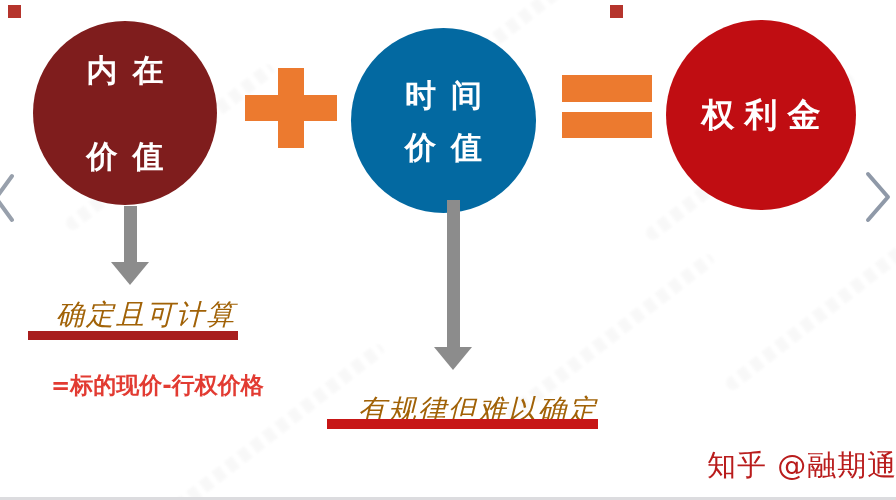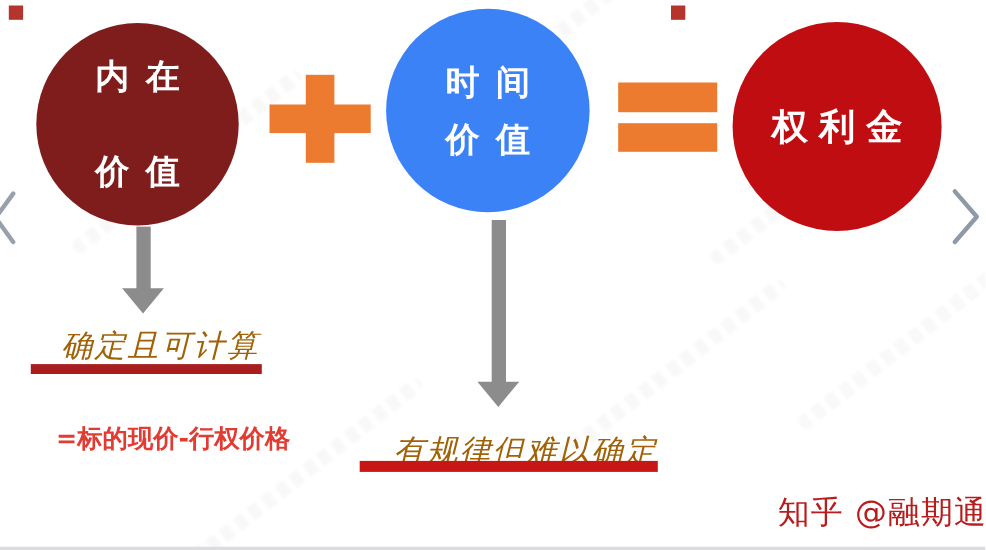--- a/index.html
+++ b/index.html
@@ -12,21 +12,21 @@
   .streak { position: absolute; height: 14px; width: 260px; opacity: .05;
             background: repeating-linear-gradient(90deg,#8a8a8a 0 10px,transparent 10px 16px);
             transform: rotate(-38deg); border-radius: 7px; filter: blur(1px); }
 
   
   .circle { position: absolute; border-radius: 50%; display: flex; flex-direction: column;
             align-items: center; justify-content: center;
             color: #fff; font-family: "DejaVu Serif", serif; font-weight: bold; }
   .circle .ln { font-size: 31px; letter-spacing: 15px; padding-left: 15px; line-height: 52px; white-space: nowrap; }
   #circle-intrinsic { left: 33px;  top: 21px; width: 184px; height: 184px; background: #7f1d1d; gap: 34px; }
-  #circle-time      { left: 351px; top: 8px; width: 185px; height: 185px; background: #3b82f6; }
+  #circle-time      { left: 351px; top: 28px; width: 185px; height: 185px; background: #0369a1; }
   #circle-premium   { left: 666px; top: 20px; width: 190px; height: 190px; background: #C00D12; }
   #circle-premium .ln { font-size: 33px; letter-spacing: 10px; padding-left: 10px; }
 
   
   .op-bar { position: absolute; background: #EC7A2F; }
   #plus-v { left: 278px; top: 68px;  width: 26px; height: 80px; }
   #plus-h { left: 245px; top: 95px;  width: 92px; height: 26px; }
   #eq-top { left: 562px; top: 75px;  width: 90px; height: 27px; }
   #eq-bot { left: 562px; top: 112px; width: 90px; height: 26px; }
 
@@ -42,21 +42,21 @@
 
   
   .note-title { position: absolute; color: #a16207; font-family: "DejaVu Serif", serif;
                 font-weight: normal; font-size: 28px; letter-spacing: 2px; white-space: nowrap;
                 font-style: italic; }
   .note-underline { position: absolute; }
   .note-sub { position: absolute; font-weight: bold; white-space: nowrap; }
 
   #title1 { left: 56px;  top: 296px; }
   #bar1   { left: 28px;  top: 331px; width: 210px; height: 9px;  background: #A81E1E; }
-  #sub1   { left: 51px;  top: 383px; font-size: 23px; color: #E23B32; }
+  #sub1   { left: 51px;  top: 370px; font-size: 23px; color: #E23B32; }
 
   #title2 { left: 358px; top: 379px; margin-top: 12px; }
   #bar2   { left: 327px; top: 419px; width: 271px; height: 10px; background: #C71616; }
   #sub2   { left: 355px; top: 436px; font-size: 23px; color: #E02323; }
 
   
   #zhihu-watermark { position: absolute; left: 707px; top: 446px; font-size: 29px;
                      color: #b91c1c; letter-spacing: 1px; white-space: nowrap; }
 
   

